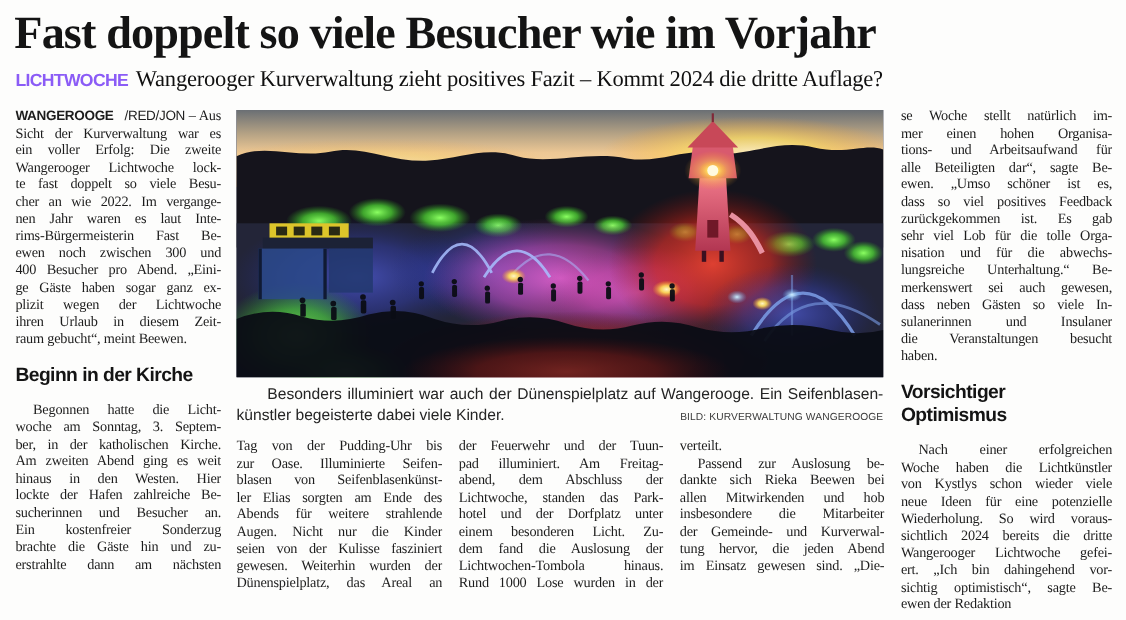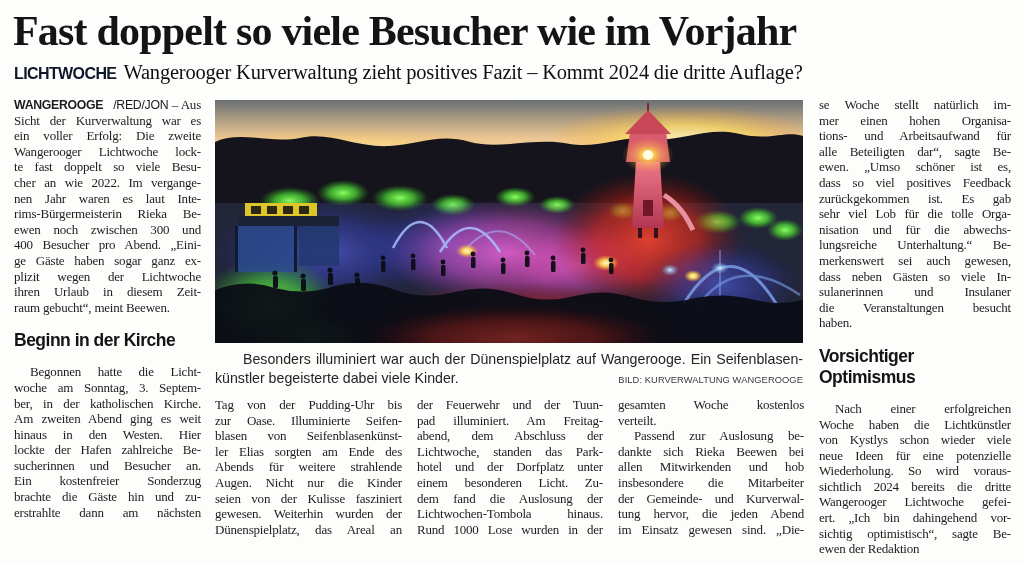--- a/index.html
+++ b/index.html
@@ -7,21 +7,21 @@
     position:relative;width:1024px;height:564px;overflow:hidden;
     background:#fdfdfc;color:#1c1c1c;
     font-family:"Liberation Serif", serif;
   }
   .headline{
     position:absolute;left:13px;top:6px;width:1002px;
     font-size:42px;line-height:50px;font-weight:700;letter-spacing:-0.8px;color:#141414;
     white-space:nowrap;
   }
   .subhead{position:absolute;left:14px;top:61px;width:1000px;display:flex;align-items:baseline;gap:7px;}
-  .kicker{font-family:"Liberation Sans",sans-serif;font-weight:700;font-size:16px;letter-spacing:-0.6px;color:#0f172a;}
+  .kicker{font-family:"Liberation Sans",sans-serif;font-weight:700;font-size:16px;letter-spacing:-0.6px;color:#8b5cf6;}
   .deck{font-size:20.5px;letter-spacing:-0.2px;color:#101010;white-space:nowrap;}
   .col{position:absolute;}
   #col1{left:14px;  top:97px; width:187px;}
   #col2{left:215px; top:397px;width:187px;}
   #col3{left:417px; top:397px;width:186px;}
   #col4{left:618px; top:397px;width:186px;}
   #col5{left:819px; top:97px; width:192px;}
   .line{
     font-size:13px;line-height:15.6px;height:15.6px;overflow:hidden;
     letter-spacing:-0.2px;text-align:justify;text-align-last:justify;
@@ -57,21 +57,21 @@
   </div>
 
   <div class="col" id="col1">
       <div class="line"><span class="dl-loc">WANGEROOGE</span><span class="dl-ag">/RED/JON</span><span> – Aus</span></div>
       <div class="line">Sicht der Kurverwaltung war es</div>
       <div class="line">ein voller Erfolg: Die zweite</div>
       <div class="line">Wangerooger Lichtwoche lock-</div>
       <div class="line">te fast doppelt so viele Besu-</div>
       <div class="line">cher an wie 2022. Im vergange-</div>
       <div class="line">nen Jahr waren es laut Inte-</div>
-      <div class="line">rims-Bürgermeisterin Rieka Be-</div>
+      <div class="line">rims-Bürgermeisterin Fast Be-</div>
       <div class="line">ewen noch zwischen 300 und</div>
       <div class="line">400 Besucher pro Abend. „Eini-</div>
       <div class="line">ge Gäste haben sogar ganz ex-</div>
       <div class="line">plizit wegen der Lichtwoche</div>
       <div class="line">ihren Urlaub in diesem Zeit-</div>
       <div class="line end">raum gebucht“, meint Beewen.</div>
       <div class="col-heading">Beginn in der Kirche</div>
       <div class="line indent">Begonnen hatte die Licht-</div>
       <div class="line">woche am Sonntag, 3. Septem-</div>
       <div class="line">ber, in der katholischen Kirche.</div>
@@ -268,21 +268,20 @@
       <div class="line">pad illuminiert. Am Freitag-</div>
       <div class="line">abend, dem Abschluss der</div>
       <div class="line">Lichtwoche, standen das Park-</div>
       <div class="line">hotel und der Dorfplatz unter</div>
       <div class="line">einem besonderen Licht. Zu-</div>
       <div class="line">dem fand die Auslosung der</div>
       <div class="line">Lichtwochen-Tombola hinaus.</div>
       <div class="line">Rund 1000 Lose wurden in der</div>
     </div>
   <div class="col" id="col4">
-      <div class="line">gesamten Woche kostenlos</div>
       <div class="line end">verteilt.</div>
       <div class="line indent">Passend zur Auslosung be-</div>
       <div class="line">dankte sich Rieka Beewen bei</div>
       <div class="line">allen Mitwirkenden und hob</div>
       <div class="line">insbesondere die Mitarbeiter</div>
       <div class="line">der Gemeinde- und Kurverwal-</div>
       <div class="line">tung hervor, die jeden Abend</div>
       <div class="line">im Einsatz gewesen sind. „Die-</div>
     </div>
   <div class="col" id="col5">

